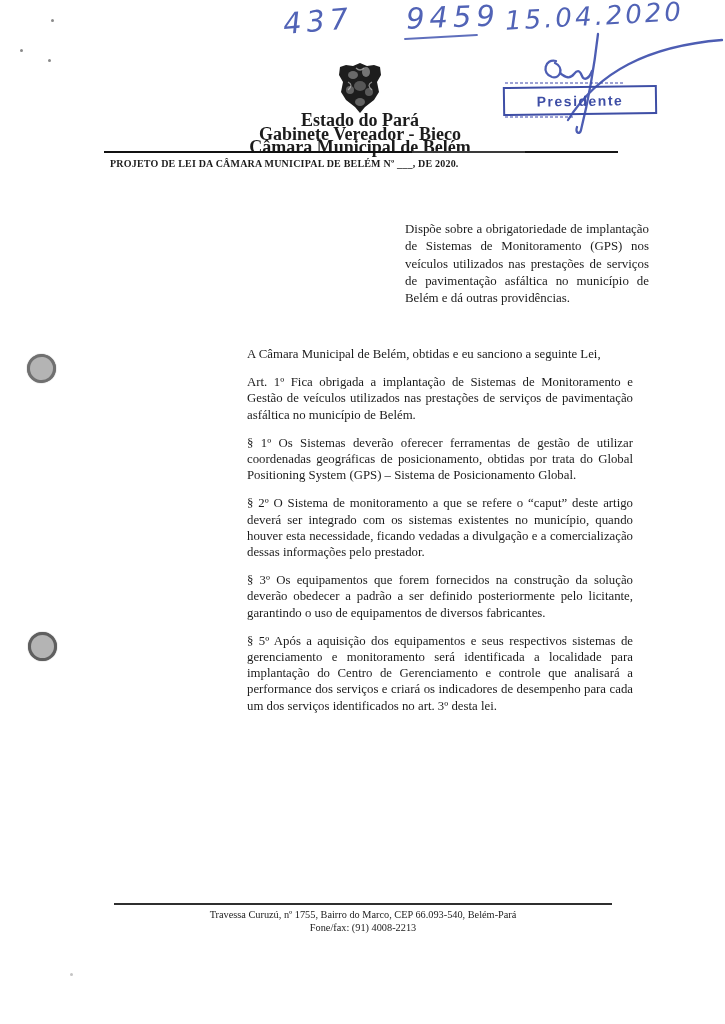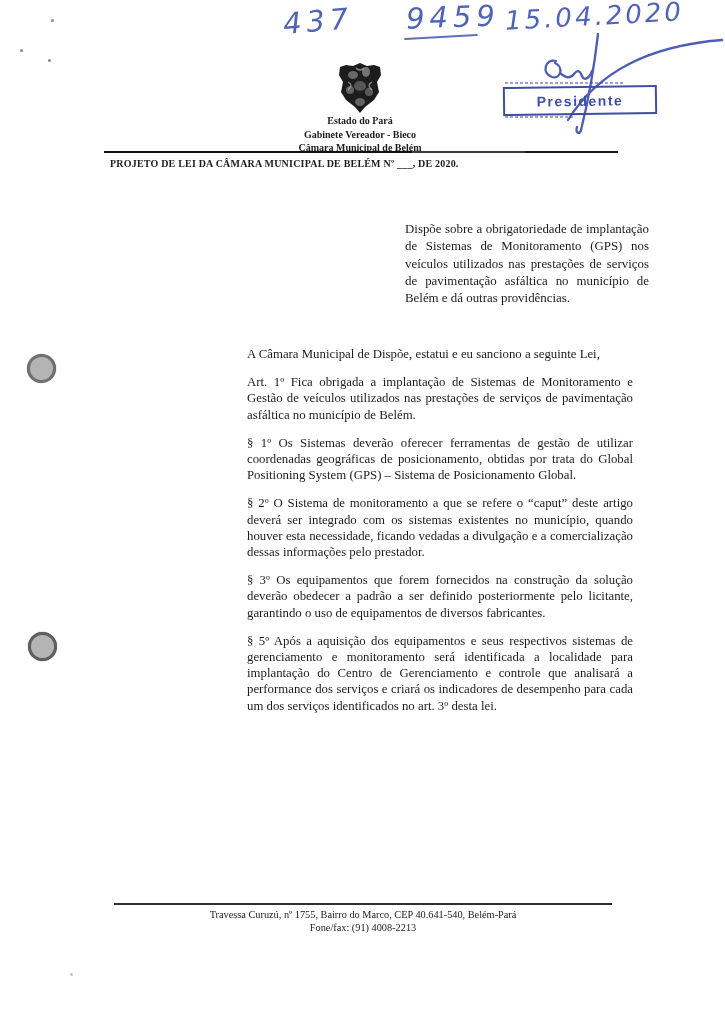--- a/index.html
+++ b/index.html
@@ -15,21 +15,21 @@
   }
   #hw-left{left:283px;top:4px;font-size:29px;transform:rotate(-5deg);}
   #hw-mid{left:406px;top:0px;font-size:29px;transform:rotate(-2deg);}
   #hw-mid-underline{position:absolute;left:404px;top:36px;width:74px;height:2.4px;background:#4356b0;transform:rotate(-3deg);border-radius:2px;opacity:.85;}
   #hw-date{left:505px;top:1px;font-size:26px;transform:rotate(-3deg);letter-spacing:3px;}
   
   .speck{position:absolute;background:#8a8a8a;border-radius:50%;}
   
   #logo{position:absolute;left:336px;top:62px;width:48px;height:52px;}
   #org{position:absolute;left:210px;top:114px;width:300px;text-align:center;
-       font-weight:bold;font-size:10px;line-height:13.5px;}
+       font-weight:bold;font-size:18px;line-height:13.5px;}
   #header-rule{position:absolute;left:104px;top:151px;width:514px;height:2.4px;
        background:linear-gradient(90deg,#111 0 60%,#3a3a3a 60% 82%,#161616 82% 100%);}
   
   #stamp{
     position:absolute;left:503px;top:86px;width:150px;height:25px;
     border:2.6px solid #2e3f9e;transform:rotate(-0.8deg);
     display:flex;align-items:center;justify-content:center;
     font-family:"Liberation Sans",sans-serif;font-weight:bold;
     font-size:14px;letter-spacing:1.5px;color:#2e3f9e;opacity:.92;
   }
@@ -101,30 +101,30 @@
       <path d="M108 34 c -3 26 -9 64 -17 96 c -1 5 -6 3 -4 -3"></path>
       <path d="M78 120 C 108 72 158 46 232 40"></path>
     </g>
   </svg>
 
   <div id="doc-title">PROJETO DE LEI DA CÂMARA MUNICIPAL DE BELÉM Nº ___, DE 2020.</div>
 
   <div id="ementa">Dispõe sobre a obrigatoriedade de implantação de Sistemas de Monitoramento (GPS) nos veículos utilizados nas prestações de serviços de pavimentação asfáltica no município de Belém e dá outras providências.</div>
 
   <div id="body-text">
-    <p>A Câmara Municipal de Dispõe, estatui e eu sanciono a seguinte Lei,</p>
+    <p>A Câmara Municipal de Belém, obtidas e eu sanciono a seguinte Lei,</p>
     <p>Art. 1º Fica obrigada a implantação de Sistemas de Monitoramento e Gestão de veículos utilizados nas prestações de serviços de pavimentação asfáltica no município de Belém.</p>
     <p>§  1º Os Sistemas deverão oferecer ferramentas de gestão de utilizar coordenadas geográficas de posicionamento, obtidas por trata do Global Positioning System (GPS) – Sistema de Posicionamento Global.</p>
     <p>§  2º O Sistema de monitoramento a que se refere o “caput” deste artigo deverá ser integrado com os sistemas existentes no município, quando houver esta necessidade, ficando vedadas a divulgação e a comercialização dessas informações pelo prestador.</p>
     <p>§  3º Os equipamentos que forem fornecidos na construção da solução deverão obedecer a padrão a ser definido posteriormente pelo licitante, garantindo o uso de equipamentos de diversos fabricantes.</p>
     <p>§  5º Após a aquisição dos equipamentos e seus respectivos sistemas de gerenciamento e monitoramento será identificada a localidade para implantação do Centro de Gerenciamento e controle que analisará a performance dos serviços e criará os indicadores de desempenho para cada um dos serviços identificados no art. 3º desta lei.</p>
   </div>
 
   <div class="hole" id="hole-top"></div>
   <div class="hole" id="hole-bottom"></div>
 
   <div id="footer-rule"></div>
   <div id="footer">
-    <div>Travessa Curuzú, nº 1755, Bairro do Marco, CEP 40.641-540, Belém-Pará</div>
+    <div>Travessa Curuzú, nº 1755, Bairro do Marco, CEP 66.093-540, Belém-Pará</div>
     <div>Fone/fax: (91) 4008-2213</div>
   </div>
 
 </div>
 
 </body></html>

